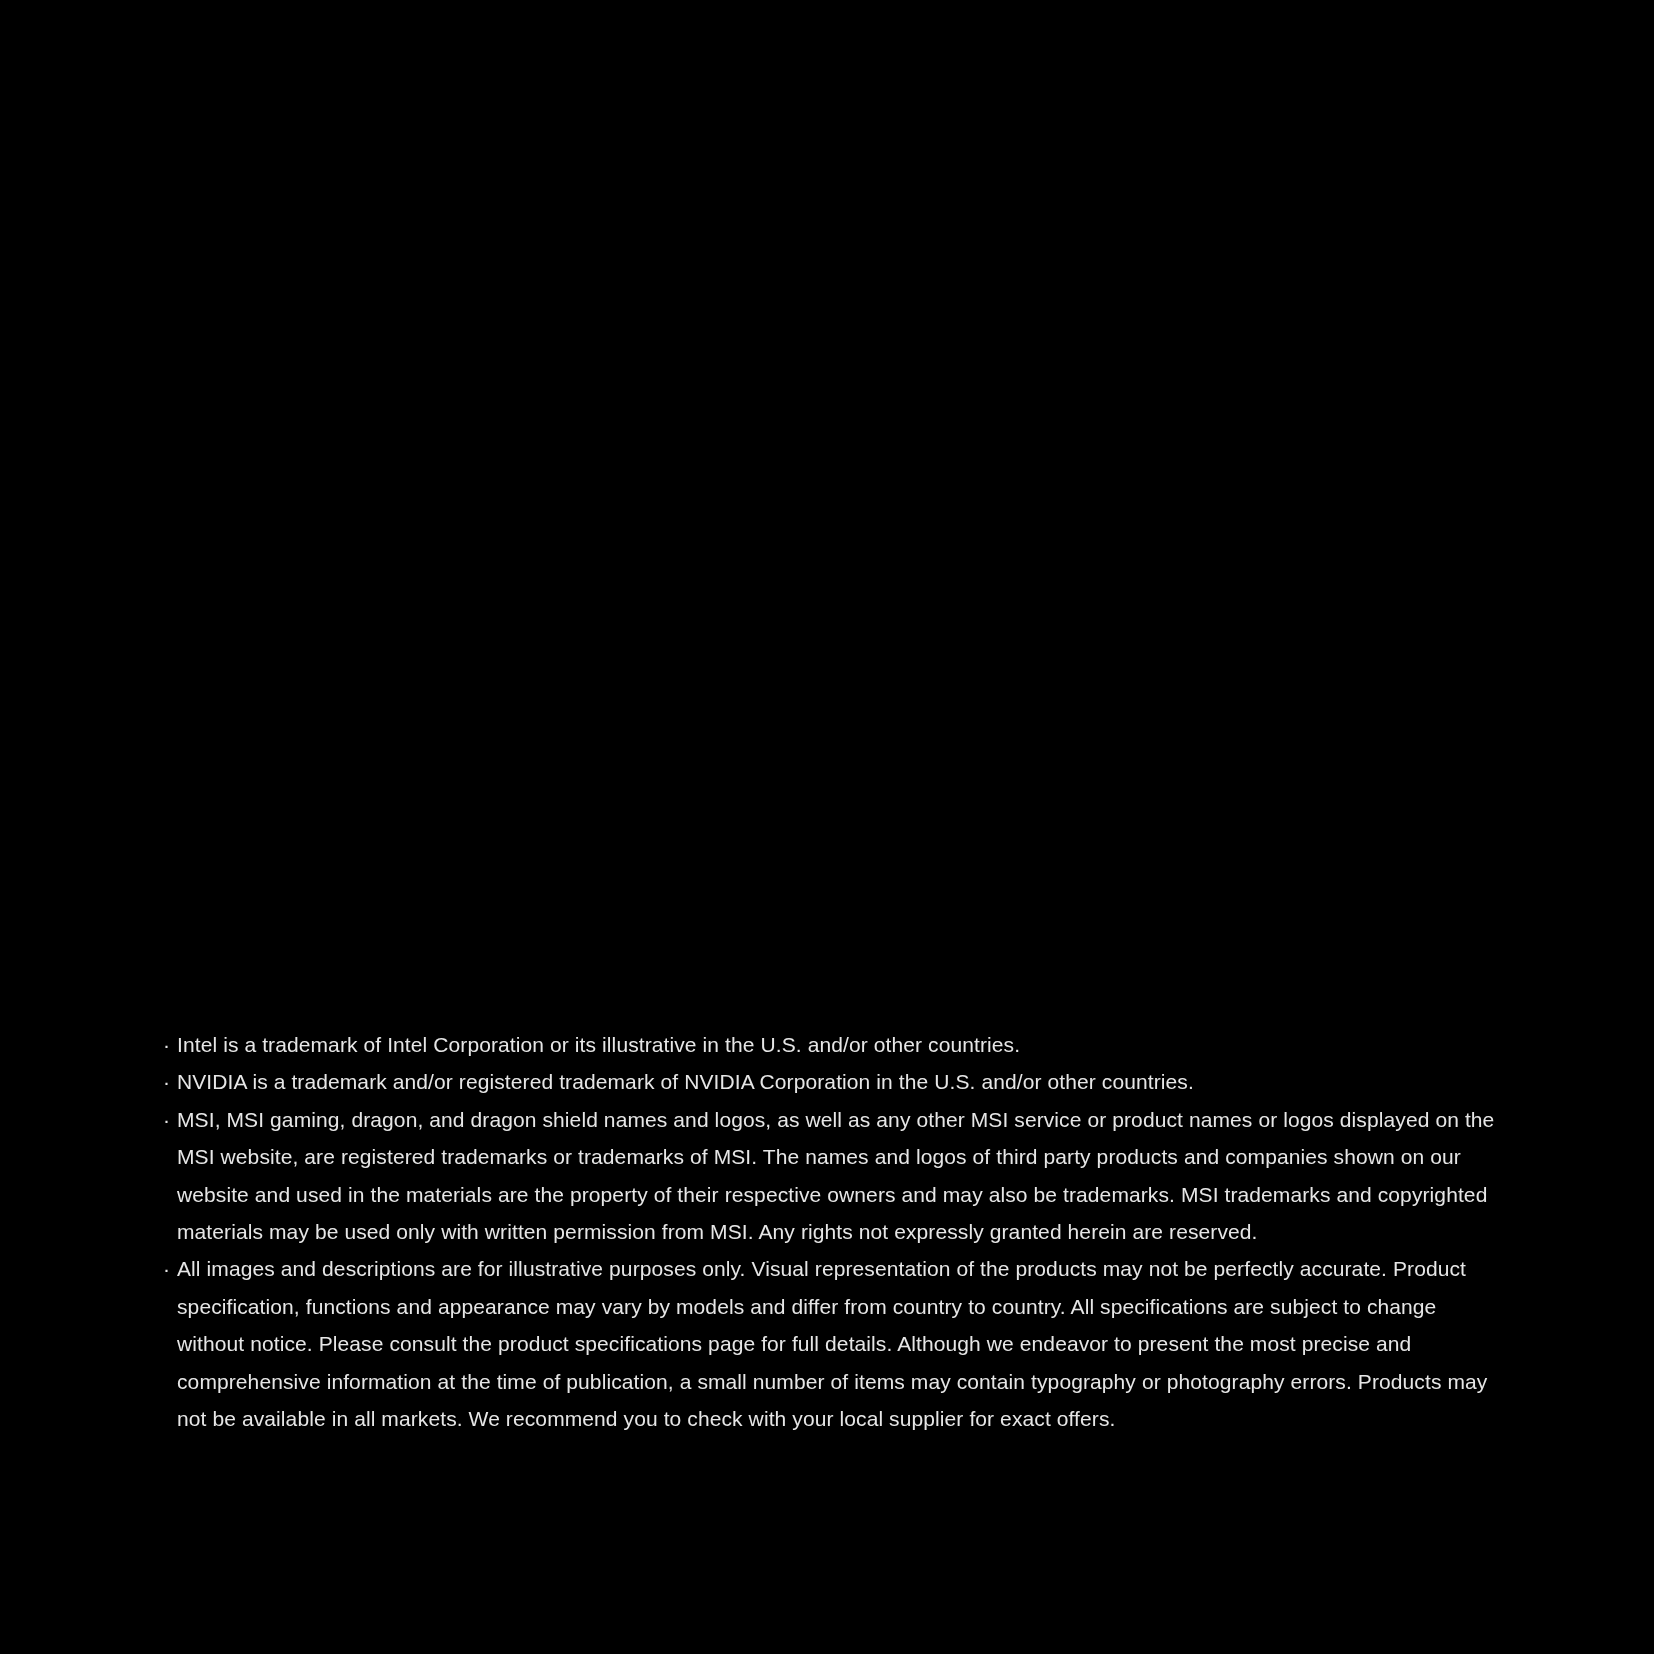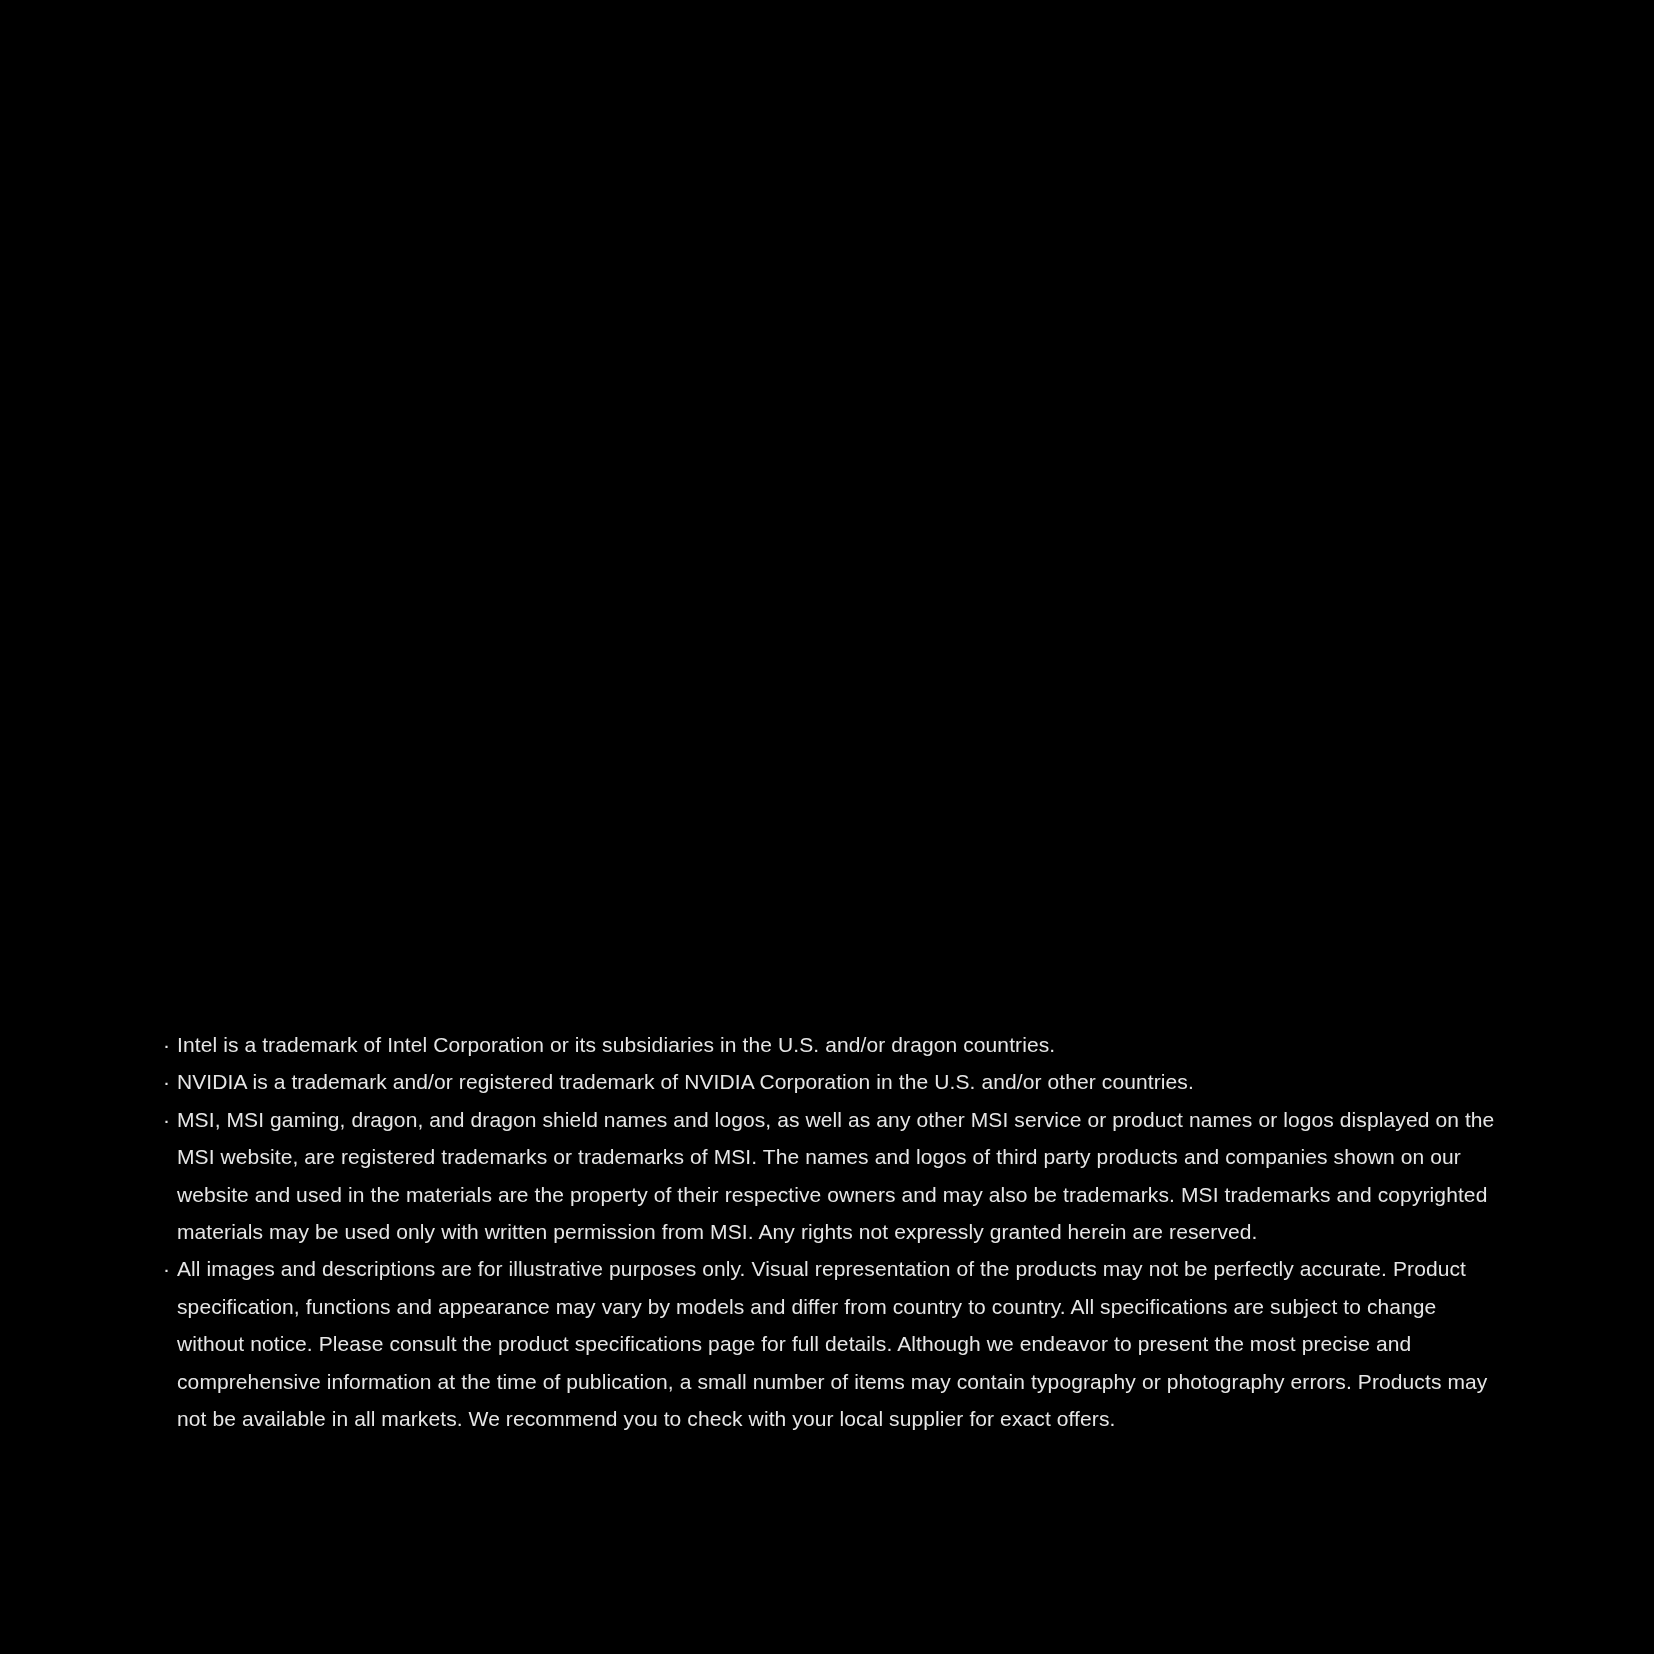--- a/index.html
+++ b/index.html
@@ -38,21 +38,21 @@
     flex: 1 1 auto;
   }
 </style>
 </head>
 <body>
 
 <div class="legal-disclaimer">
 
   <div class="disclaimer-item">
     <span class="bullet">·</span>
-    <span class="item-text">Intel is a trademark of Intel Corporation or its subsidiaries in the U.S. and/or dragon countries.</span>
+    <span class="item-text">Intel is a trademark of Intel Corporation or its illustrative in the U.S. and/or other countries.</span>
   </div>
 
   <div class="disclaimer-item">
     <span class="bullet">·</span>
     <span class="item-text">NVIDIA is a trademark and/or registered trademark of NVIDIA Corporation in the U.S. and/or other countries.</span>
   </div>
 
   <div class="disclaimer-item">
     <span class="bullet">·</span>
     <span class="item-text">MSI, MSI gaming, dragon, and dragon shield names and logos, as well as any other MSI service or product names or logos displayed on the MSI website, are registered trademarks or trademarks of MSI. The names and logos of third party products and companies shown on our website and used in the materials are the property of their respective owners and may also be trademarks. MSI trademarks and copyrighted materials may be used only with written permission from MSI. Any rights not expressly granted herein are reserved.</span>

